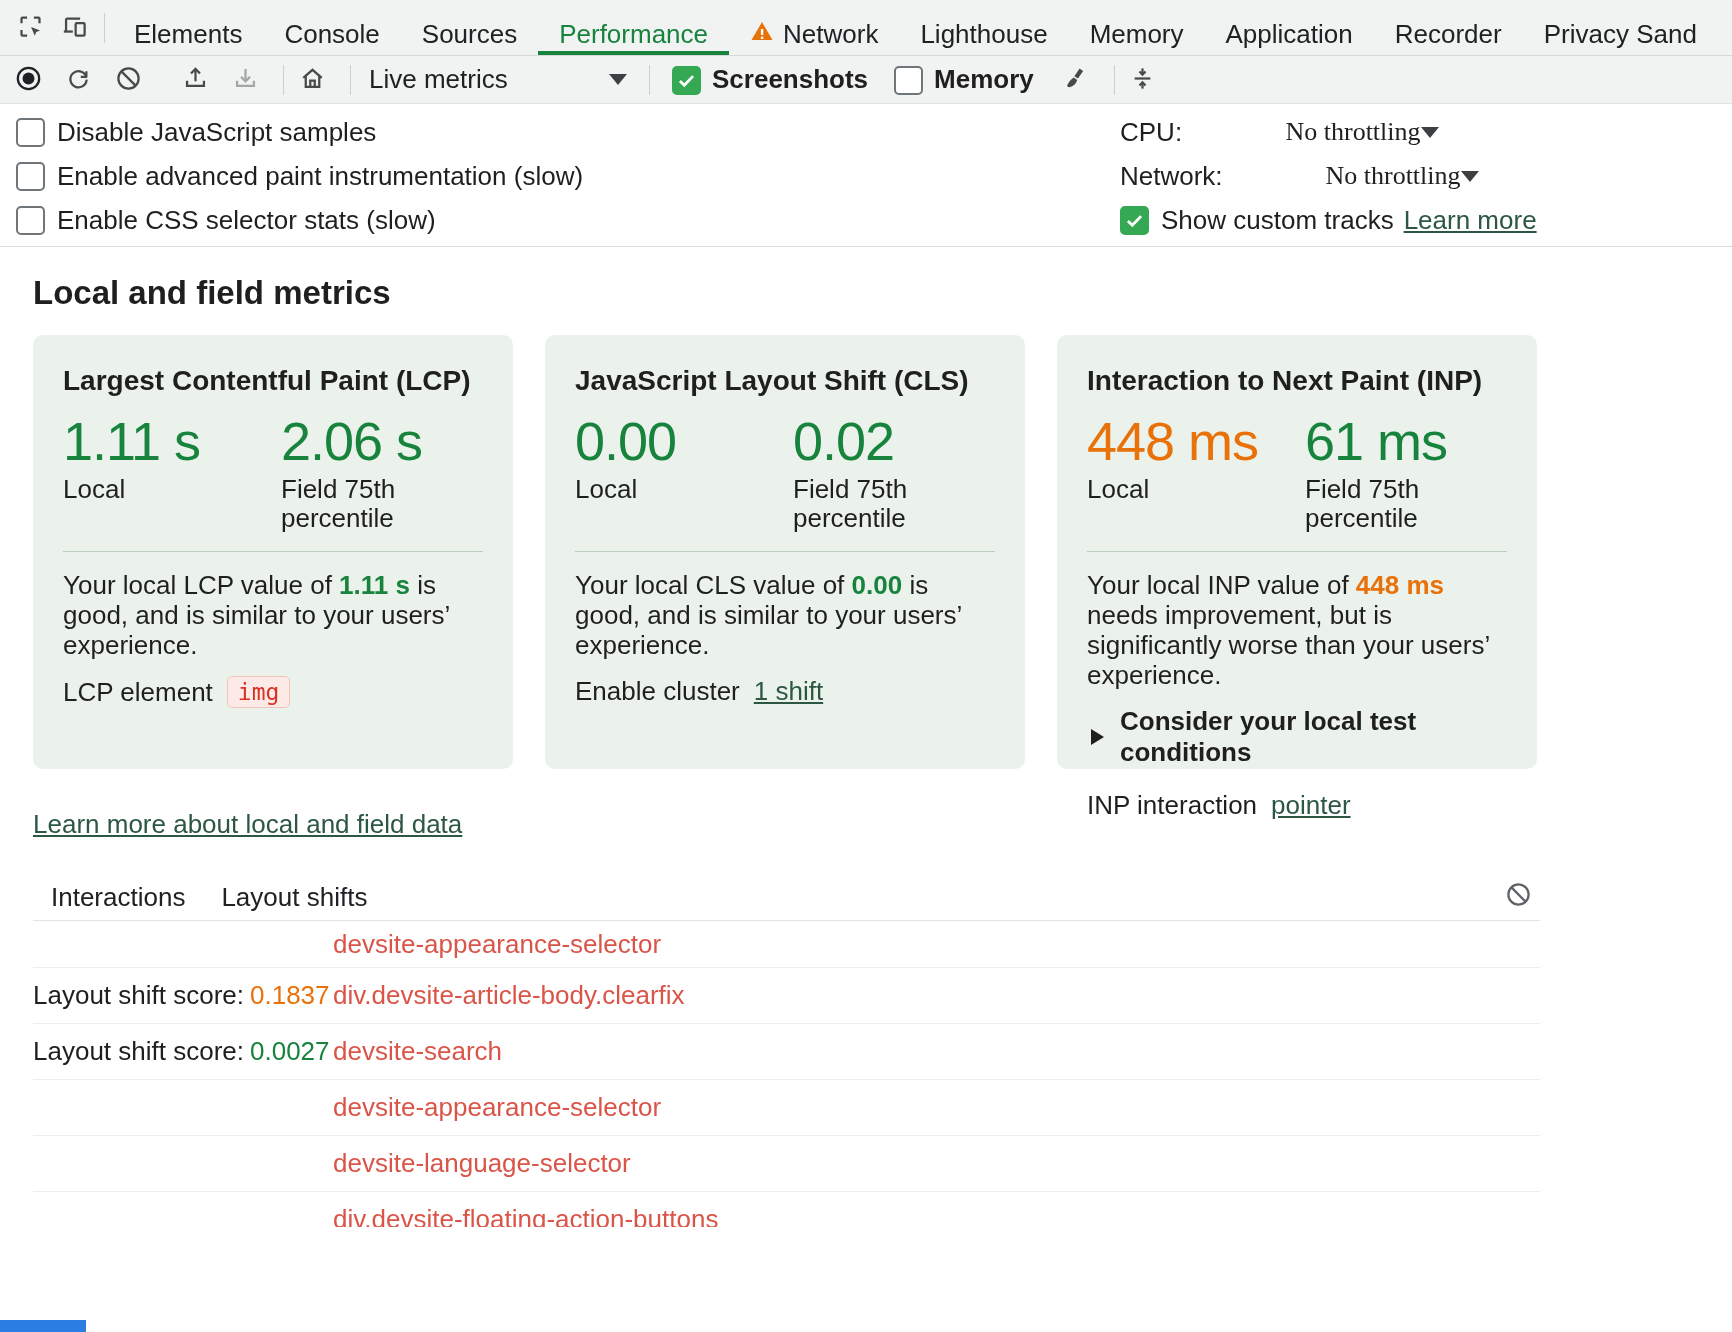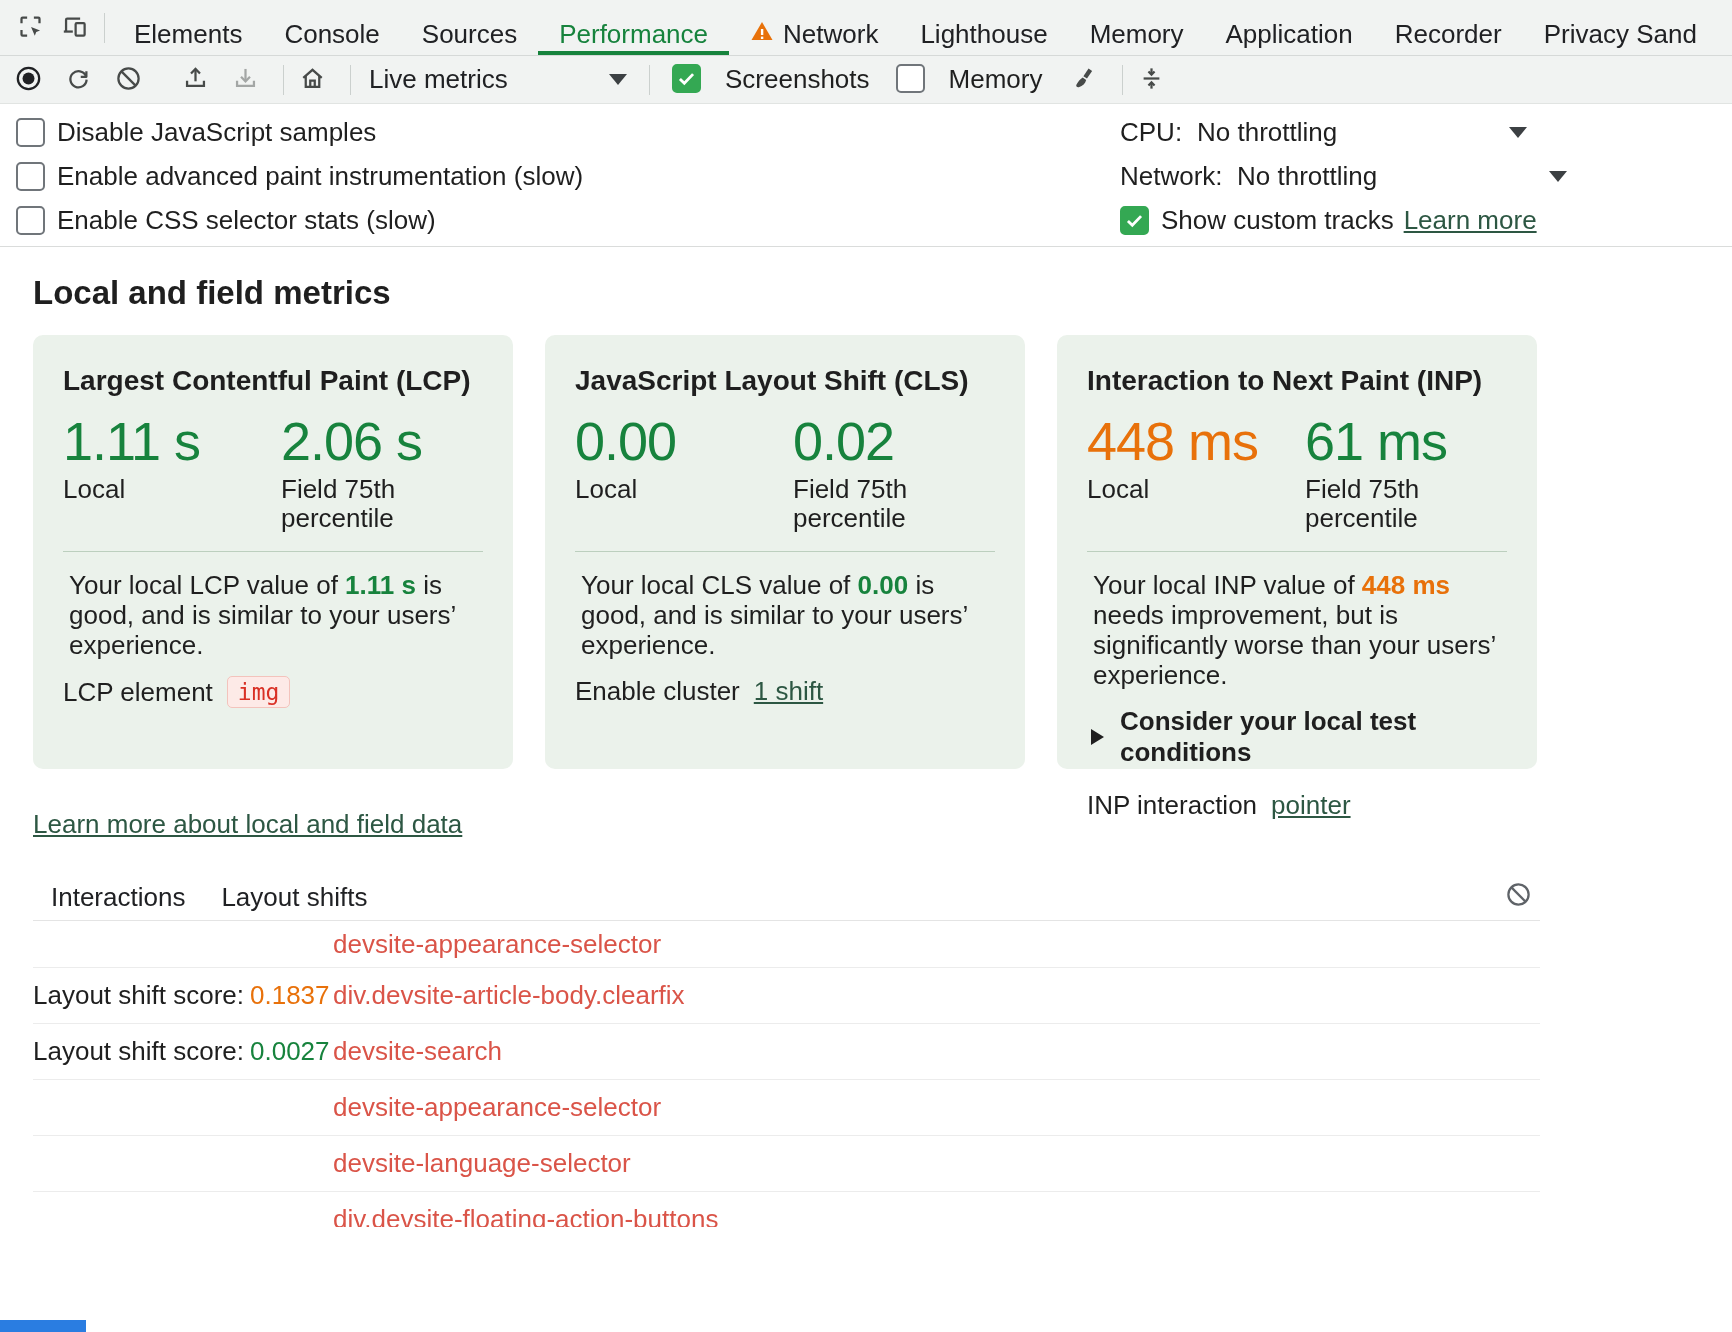--- a/index.html
+++ b/index.html
@@ -44,50 +44,50 @@
   .icon-btn.dim{opacity:.45;}
   .dropdown{display:flex;align-items:center;justify-content:space-between;
     width:282px;height:38px;padding:0 14px 0 10px;border:none;background:none;
     font-size:26px;color:#202124;cursor:pointer;font-family:inherit;}
   .dd-arrow{width:0;height:0;border-left:9px solid transparent;border-right:9px solid transparent;
     border-top:11px solid #3c4043;flex:none;}
   .checkbox{width:29px;height:29px;border:2px solid #70757a;border-radius:5px;background:#fff;flex:none;}
   .checkbox.checked{border-color:var(--green-check);background:var(--green-check);
     display:flex;align-items:center;justify-content:center;}
   .checkbox.checked svg{width:21px;height:21px;}
-  .check-row{display:flex;align-items:flex-start;gap:24px;cursor:pointer;}
+  .check-row{display:flex;align-items:flex-end;gap:11px;cursor:pointer;font-weight:bold;}
 
   
   .settings{background:#fff;border-bottom:1px solid #dadcdb;position:relative;
     padding:6px 16px 4px;height:143px;}
   .settings-row{height:44px;display:flex;align-items:center;gap:12px;}
   .settings-right{position:absolute;left:1120px;top:6px;right:0;}
   .throttle-row{height:44px;display:flex;align-items:center;}
   .throttle-label{flex:none;}
   .throttle-label.cpu{width:77px;}
   .throttle-label.net{width:117px;}
-  .throttle-select{width:330px;display:flex;align-items:center;justify-content:space-between;cursor:pointer;}
+  .throttle-select{width:330px;display:flex;align-items:center;justify-content:center;cursor:pointer;font-family:Liberation Serif, serif;}
   .link{color:var(--link);text-decoration:underline;cursor:pointer;}
 
   
   .content{padding:26px 192px 0 33px;}
   .metrics-heading{font-size:33px;line-height:40px;font-weight:600;margin:0 0 22px;}
   .cards{display:flex;gap:32px;}
   .card{width:480px;height:434px;background:var(--card-bg);border-radius:10px;
     padding:30px 30px 0;flex:none;}
   .card-title{font-size:28px;line-height:32px;font-weight:600;margin:0;}
   .values{display:flex;margin-top:18px;}
   .vcol.local{width:218px;flex:none;}
   .vnum{font-size:54px;line-height:52px;letter-spacing:-1px;white-space:nowrap;}
   .vnum.green{color:var(--green);}
   .vnum.orange{color:var(--orange);}
   .vlabel{font-size:26px;line-height:29px;margin-top:8px;}
   .vlabel.narrow{max-width:145px;}
   .card-divider{border:none;border-top:1px solid #bccfbe;margin:18px 0;}
-  .card-desc{font-size:26px;line-height:30px;margin:6px;}
+  .card-desc{font-size:26px;line-height:30px;margin:0;}
   .desc-green{color:var(--green);font-weight:600;}
   .desc-orange{color:var(--orange);font-weight:600;}
   .card-footer-row{display:flex;align-items:center;gap:14px;margin-top:16px;font-size:26px;}
   .element-chip{font-family:"DejaVu Sans Mono","Liberation Mono",monospace;font-size:23px;
     color:var(--chip-red);background:#fdeae7;border:1px solid #f3c3bc;border-radius:5px;
     padding:2px 10px;cursor:pointer;}
   .expand-row{display:flex;align-items:center;gap:16px;margin-top:16px;font-size:26px;font-weight:600;cursor:pointer;}
   .tri-right{width:0;height:0;border-left:13px solid #1f1f1f;
     border-top:8px solid transparent;border-bottom:8px solid transparent;flex:none;margin-left:4px;}
   .learn-more{display:inline-block;margin-top:40px;font-size:26px;}

